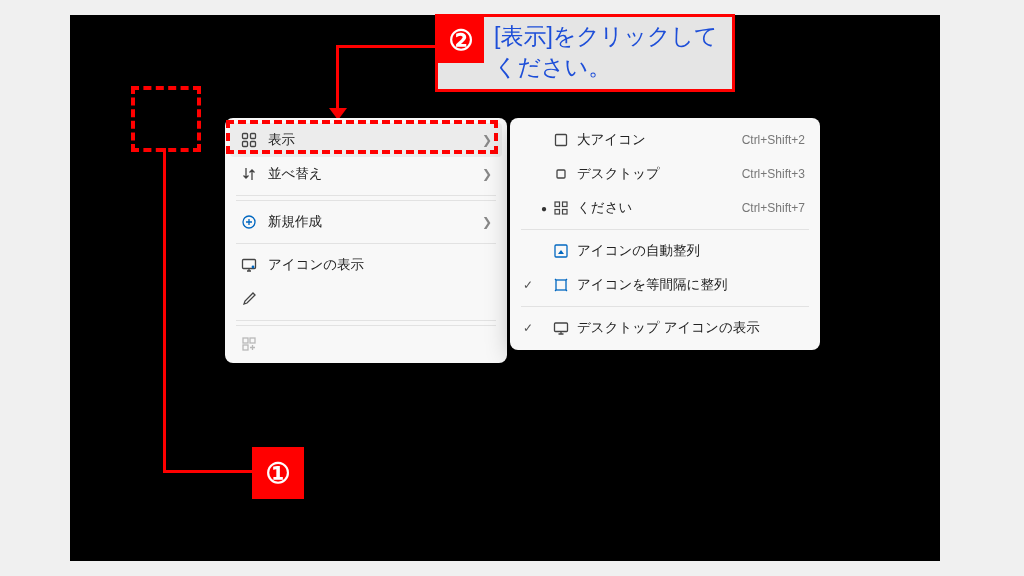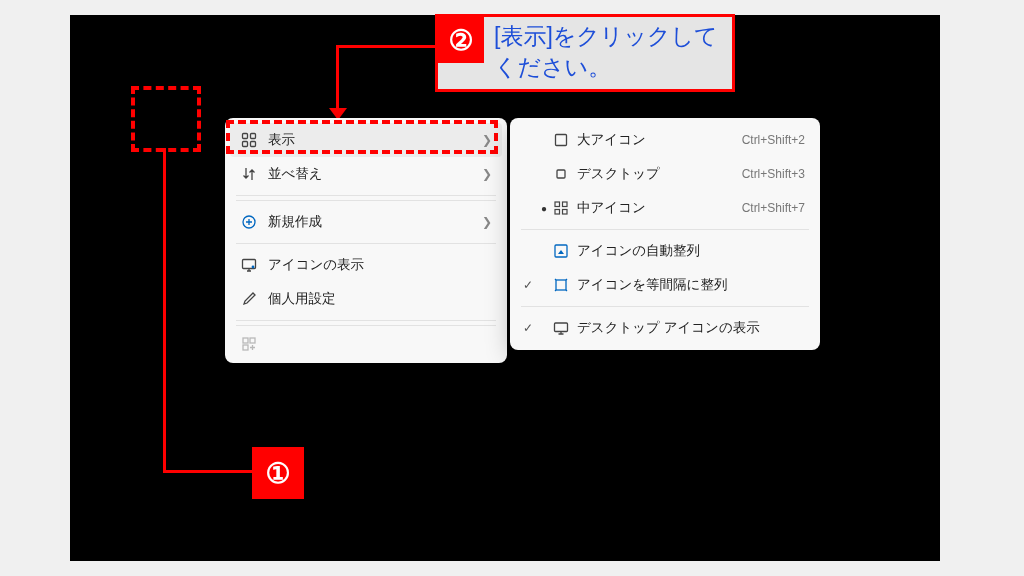--- a/index.html
+++ b/index.html
@@ -231,21 +231,20 @@
         </svg>
     </span>
     <span class="label">アイコンの表示</span>
   </div>
   <div class="menu-item">
     <span class="icon">
       <svg class="icon-svg" viewBox="0 0 16 16" fill="none" stroke="currentColor" stroke-width="1.3">
           <path d="M12 2l2 2-8 8-3 1 1-3 8-8z"></path>
         </svg>
     </span>
-    <span class="label">個人用設定</span>
   </div>
   <div class="sep"></div>
   <div class="sep"></div>
   <div class="menu-item" style="height:28px; opacity:0.35;">
     <span class="icon">
       <svg class="icon-svg" viewBox="0 0 16 16" fill="none" stroke="currentColor" stroke-width="1.3">
           <rect x="2" y="2" width="5" height="5"></rect>
           <rect x="9" y="2" width="5" height="5"></rect>
           <rect x="2" y="9" width="5" height="5"></rect>
           <path d="M11.5 9v5M9 11.5h5"></path>
@@ -284,21 +283,21 @@
     <span class="check"></span>
     <span class="bullet">●</span>
     <span class="icon">
       <svg class="icon-svg" viewBox="0 0 16 16" fill="none" stroke="currentColor" stroke-width="1.2">
           <rect x="2" y="2" width="4.5" height="4.5"></rect>
           <rect x="9.5" y="2" width="4.5" height="4.5"></rect>
           <rect x="2" y="9.5" width="4.5" height="4.5"></rect>
           <rect x="9.5" y="9.5" width="4.5" height="4.5"></rect>
         </svg>
     </span>
-    <span class="label">中アイコン</span>
+    <span class="label">ください</span>
     <span class="shortcut">Ctrl+Shift+7</span>
   </div>
   <div class="sep"></div>
   <div class="submenu-item">
     <span class="check"></span>
     <span class="bullet"></span>
     <span class="icon" style="color:#0067c0">
       <svg class="icon-svg" viewBox="0 0 16 16" fill="none" stroke="currentColor" stroke-width="1.3">
           <rect x="2" y="2" width="12" height="12" rx="1"></rect>
           <path d="M5 11l3-4 3 4" fill="currentColor" stroke="none"></path>

